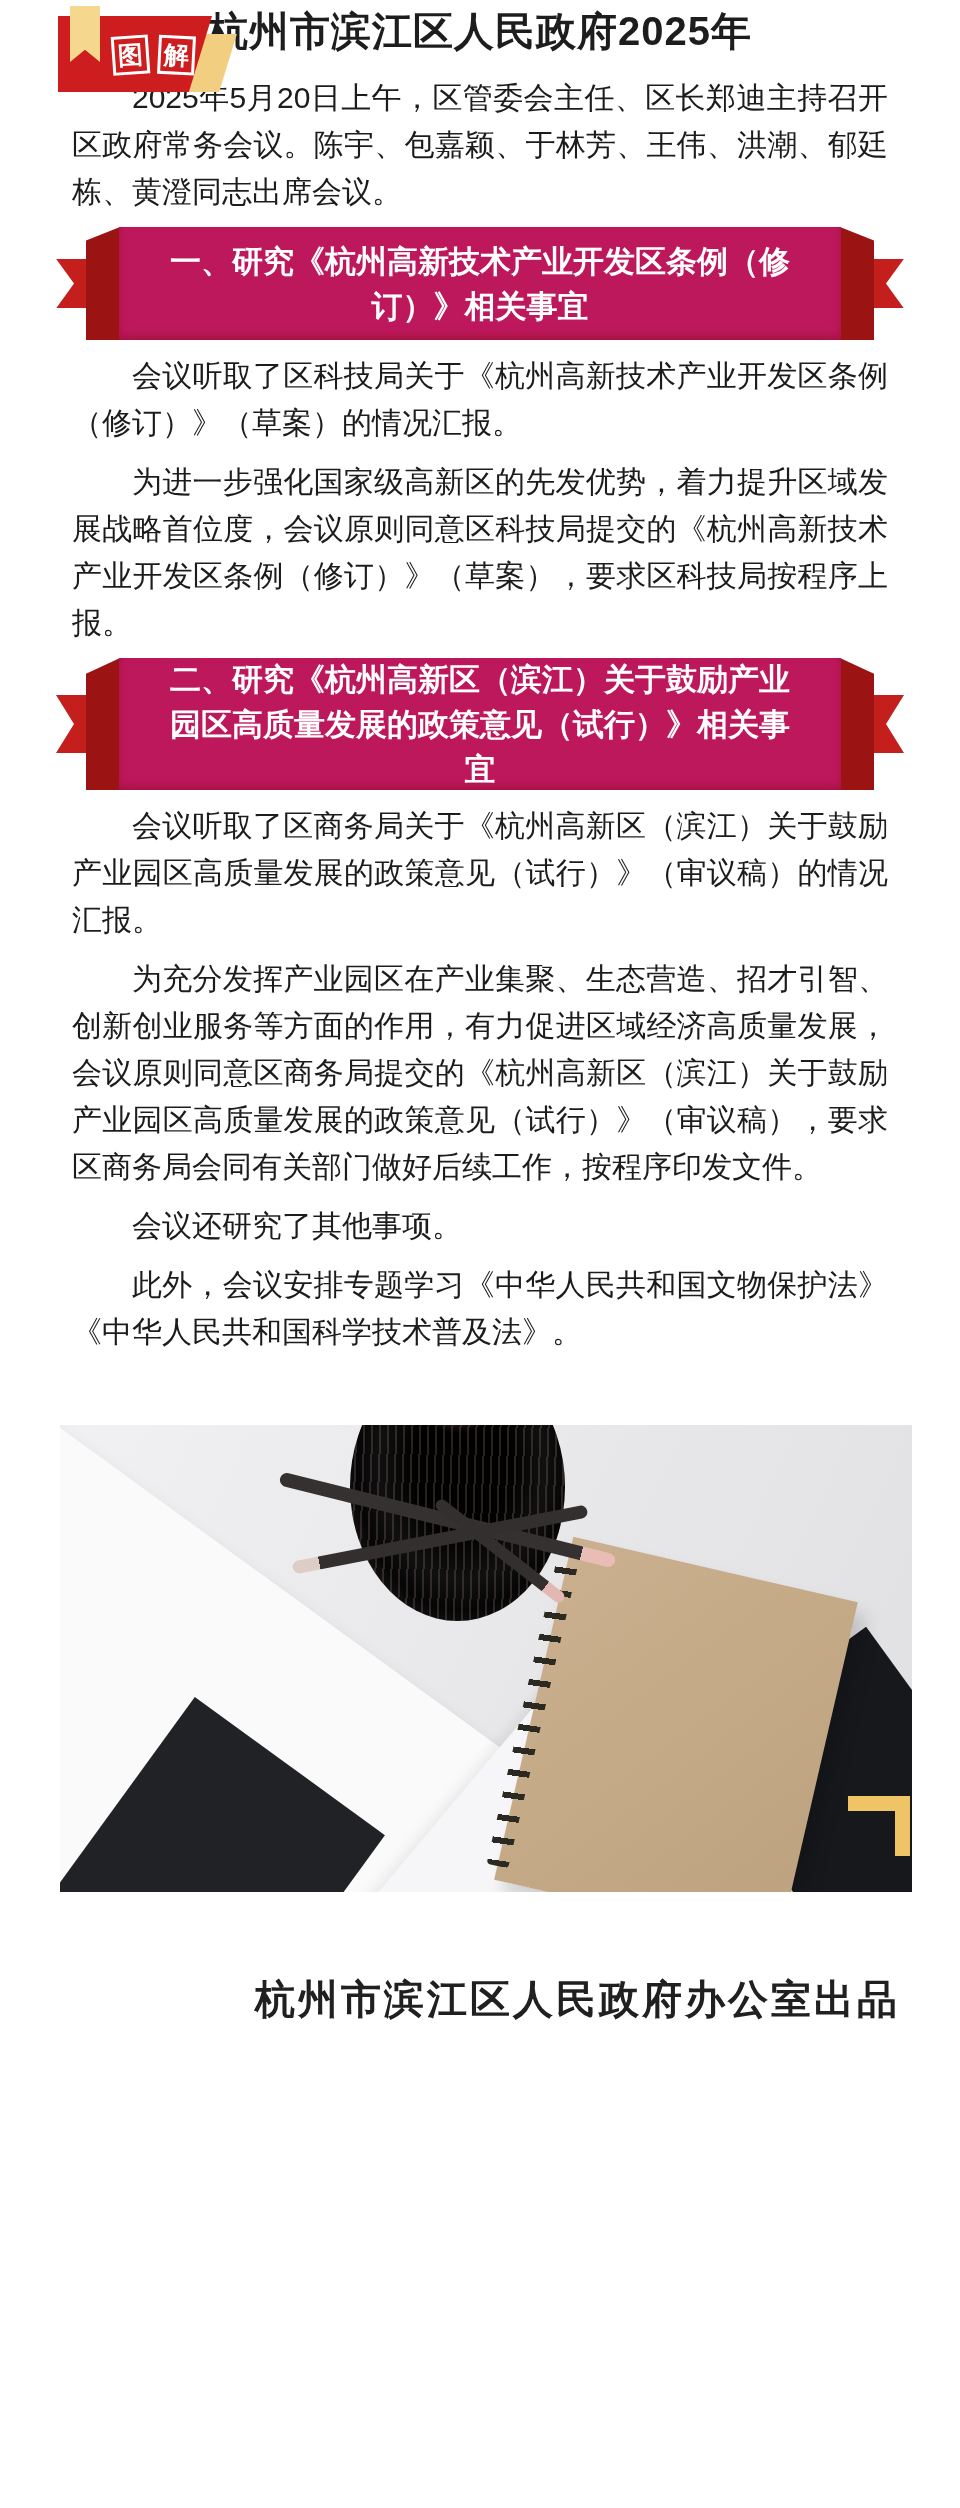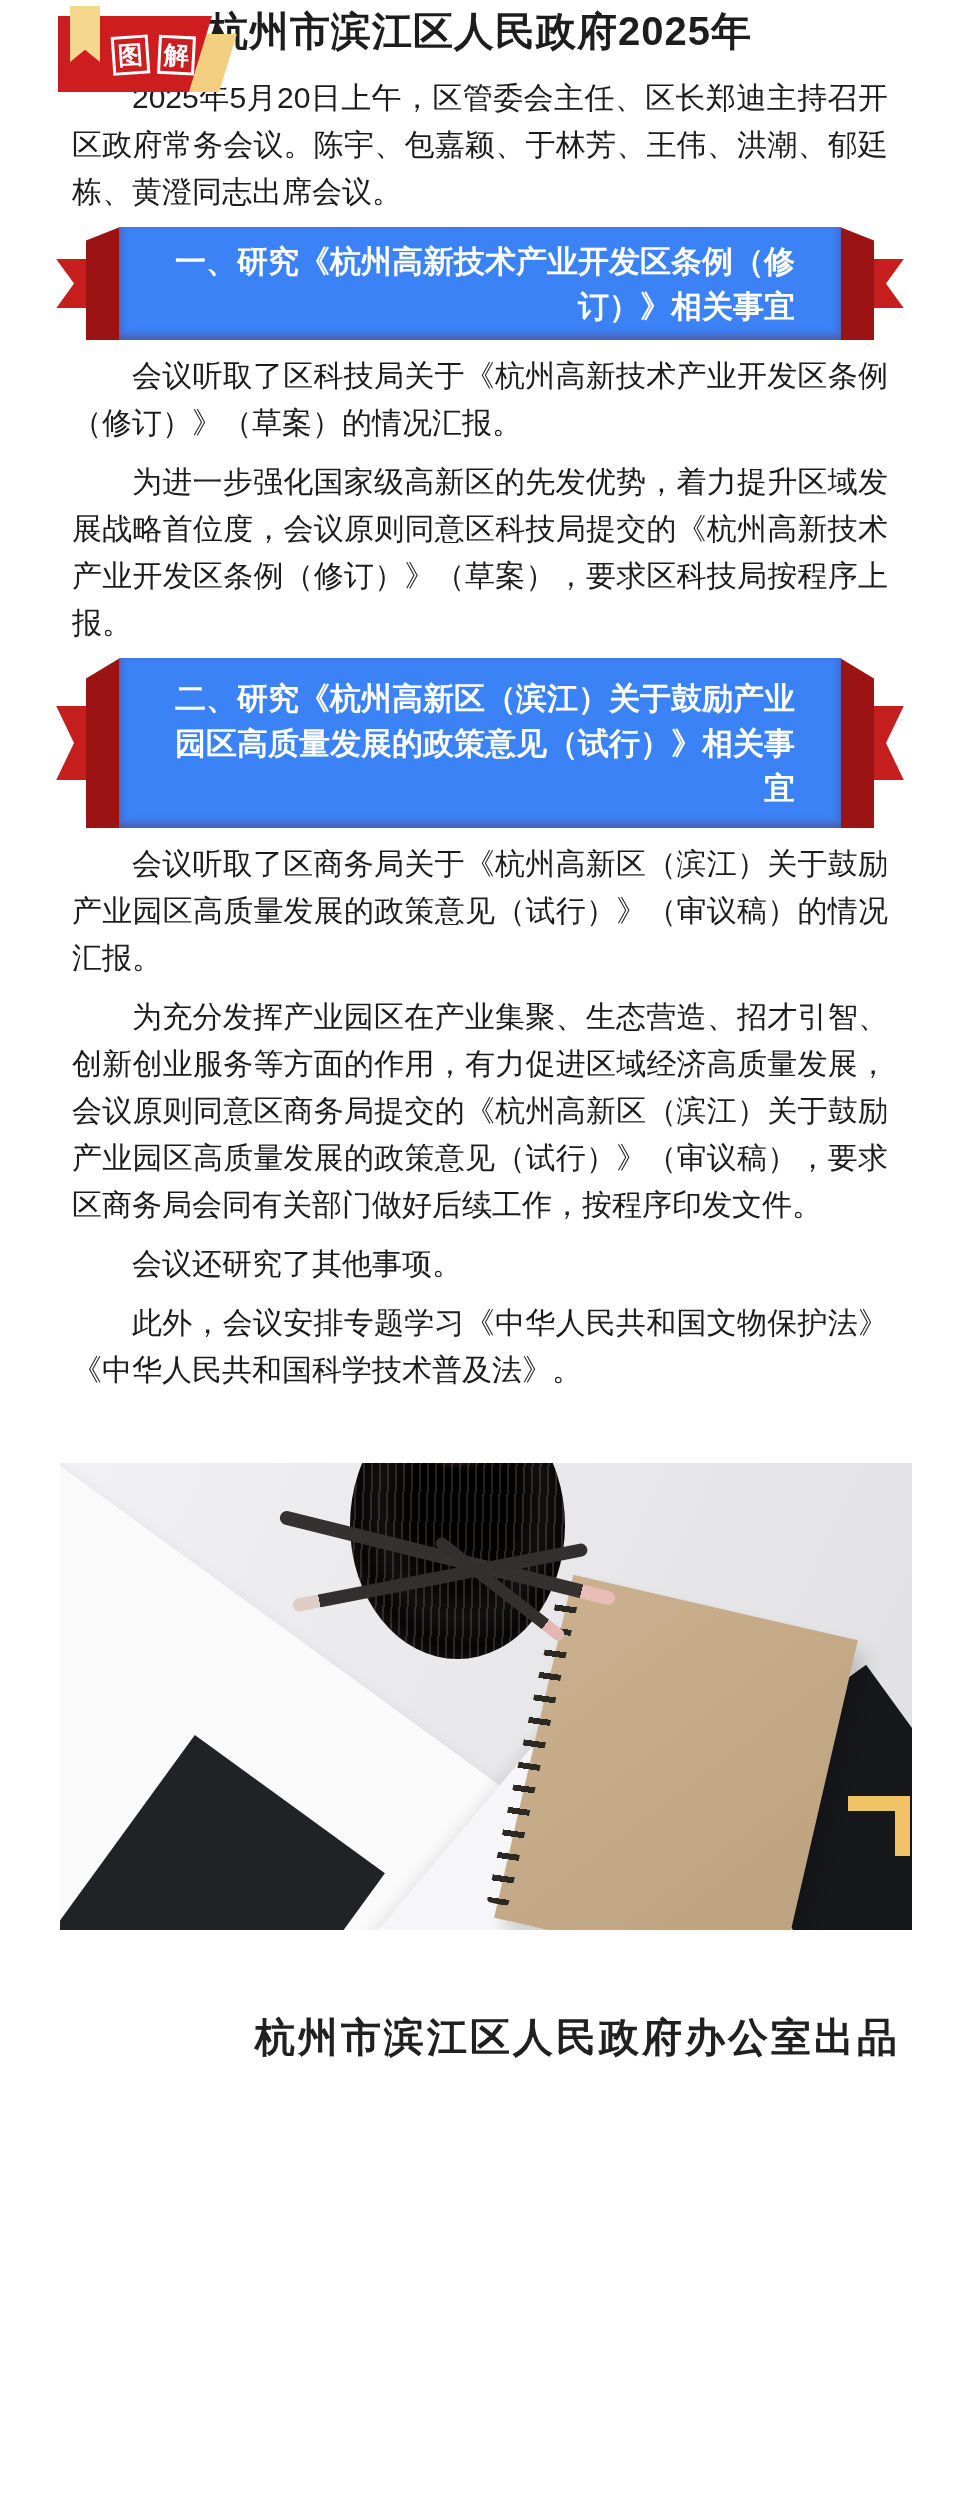--- a/index.html
+++ b/index.html
@@ -27,30 +27,30 @@
   
   .content{width:840px;margin:0 auto;}
   p.body{margin:12px;font-size:30px;line-height:47px;text-align:justify;
     text-indent:2em;color:#1c1c1c;}
   .intro{margin-top:64px;}
   .after-banner{margin-top:24px;}
   .p-other{margin-top:55px;}
   .p-study{margin-top:48px;}
   
   .banner{position:relative;margin-top:10px;height:113px;}
-  .banner.banner2{height:170px;margin-top:0;}
+  .banner.banner2{height:132px;margin-top:0;}
   .banner .tail{position:absolute;top:28%;bottom:28%;width:50px;background:#c41e1d;z-index:0;}
   .banner .tail.t-left{left:-4px;clip-path:polygon(0 0,100% 0,100% 100%,0 100%,36% 50%);}
   .banner .tail.t-right{right:-4px;clip-path:polygon(0 0,100% 0,64% 50%,100% 100%,0 100%);}
   .banner .fold{position:absolute;top:0;bottom:0;width:34px;background:#9b1413;z-index:1;}
   .banner .fold.f-left{left:26px;clip-path:polygon(0 12%,100% 0,100% 100%,0 100%);}
   .banner .fold.f-right{right:26px;clip-path:polygon(0 0,100% 12%,100% 100%,0 100%);}
-  .banner .band{position:absolute;left:59px;right:59px;top:0;bottom:0;background:#3b82f6;
+  .banner .band{position:absolute;left:59px;right:59px;top:0;bottom:0;background:#be185d;
     color:#ffffff;font-weight:bold;font-size:31px;line-height:45px;
-    display:flex;align-items:center;justify-content:center;text-align:right;
+    display:flex;align-items:center;justify-content:center;text-align:center;
     padding:0 46px;box-sizing:border-box;z-index:2;
     box-shadow:inset 0 -4px 8px rgba(120,10,10,.35);}
   
   .photo{position:relative;width:852px;height:467px;margin:70px auto 0;overflow:hidden;
     background:linear-gradient(115deg,#f1f1f3 0%,#e9e9ec 45%,#e0e0e3 100%);}
   .sheet1{position:absolute;left:-290px;top:100px;width:620px;height:700px;background:#fafafb;
     transform:rotate(36deg);box-shadow:8px 6px 18px rgba(0,0,0,.10);}
   .notebook-black-left{position:absolute;left:-14px;top:300px;width:235px;height:430px;
     background:#212226;transform:rotate(36deg);}
   .sheet2{position:absolute;left:330px;top:295px;width:560px;height:520px;background:#f6f6f8;

